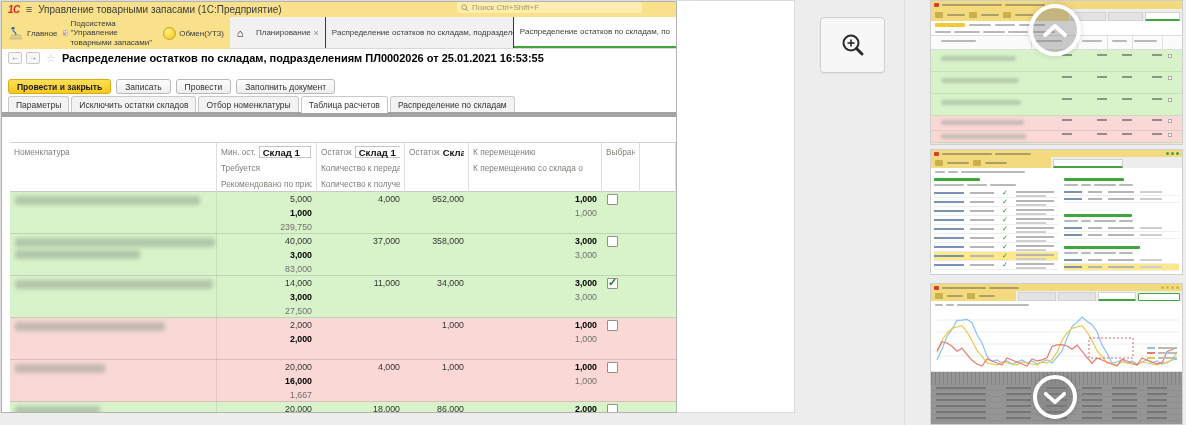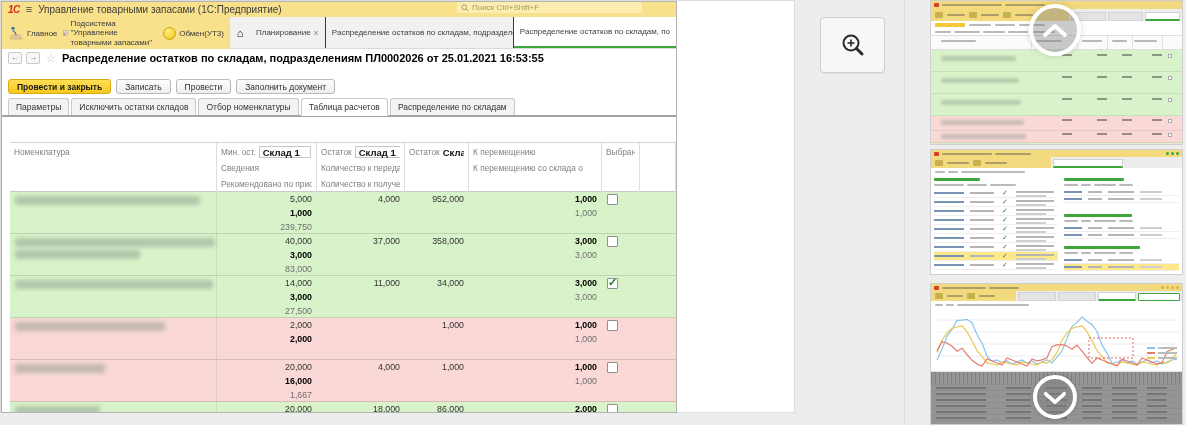--- a/index.html
+++ b/index.html
@@ -36,21 +36,21 @@
   .w-nav { height:18px; display:flex; align-items:center; gap:4px; padding:0 6px; background:#fff; }
   .nav-btn { width:14px; height:12px; border:1px solid #c9c9c9; background:#f7f7f7; border-radius:2px; font-size:8px; color:#666; display:flex; align-items:center; justify-content:center; line-height:1; }
   .star { color:#c9c9c9; font-size:11px; margin:0 2px; }
   .doc-title { font-size:11px; color:#000; font-weight:600; white-space:nowrap; }
 
   .w-actions { height:19px; display:flex; align-items:center; gap:5px; padding:0 6px; background:#fff;margin-top:10px; }
   .btn { height:15px; display:inline-flex; align-items:center; padding:0 8px; border:1px solid #b9b9b9; border-radius:3px; background:linear-gradient(#fdfdfd,#ededed); font-size:8.5px; color:#333; white-space:nowrap; }
   .btn.primary { background:linear-gradient(#ffdf56,#f6c91e); border-color:#d9ab12; font-weight:bold; color:#1a1a1a; }
   .btn.disabled { color:#ababab; background:#f4f4f4; }
 
-  .w-formtabs { height:21px; background:#fff; display:flex; align-items:flex-end; padding:0 6px; border-bottom:2px solid #a3a3a3; }
+  .w-formtabs { height:21px; background:#fff; display:flex; padding:0 6px; border-bottom:5px solid #a3a3a3; }
   .ftab { font-size:8.5px; color:#333; padding:3px 7px; border:1px solid #c9c9c9; border-bottom:none; border-radius:3px 3px 0 0; background:#f3f3f3; margin-right:2px; white-space:nowrap; position:relative; }
   .ftab.active { background:#fff; margin-bottom:-1px; padding-bottom:4px; }
 
   .w-tblbar { height:22px; display:flex; align-items:center; gap:4px; padding:0 6px; background:#fff; white-space:nowrap; }
   .w-tblbar .btn { padding:0 6px; font-size:8.3px; }
 
   
   .tbl { position:absolute; left:0; top:140px; width:674px; bottom:0; background:#fff; }
   .tgrid { display:grid; grid-template-columns:207px 100px 88px 64px 133px 38px 1fr; margin-left:8px; }
   .thead { border-top:1px solid #d5d5d5; border-bottom:1px solid #c9c9c9; height:50px; }
@@ -188,21 +188,21 @@
           <div class="cell">
               <div class="hline">Номенклатура</div>
             </div>
           <div class="cell">
             <div class="hline">
                 <span>Мин. ост.</span>
               <span class="hd-input">
                   <span class="sklad">Склад 1</span>
                 </span>
               </div>
-            <div class="hline">Сведения</div>
+            <div class="hline">Требуется</div>
             <div class="hline">Рекомендовано по приоритету</div>
           </div>
           <div class="cell">
             <div class="hline">
                 <span>Остаток</span>
               <span class="hd-input">
                   <span class="sklad">Склад 1</span>
                 </span>
               </div>
             <div class="hline">Количество к передаче</div>

